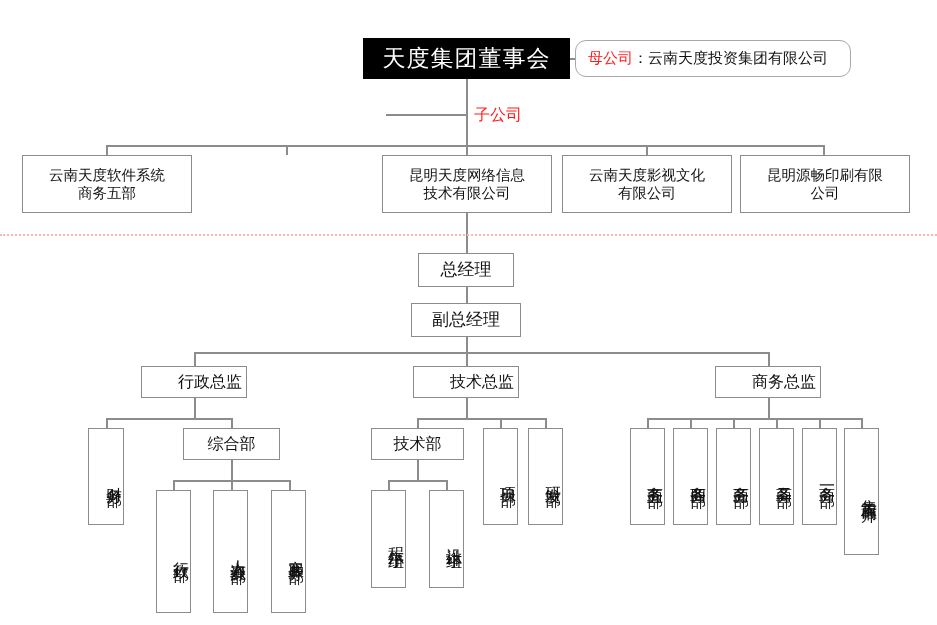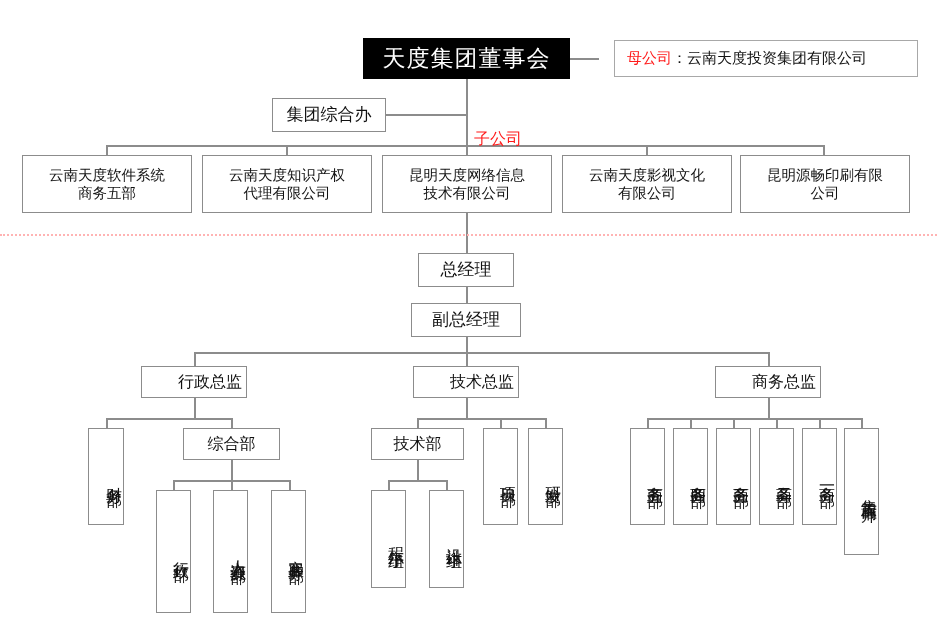--- a/index.html
+++ b/index.html
@@ -81,42 +81,39 @@
 </style>
 </head>
 <body>
 
 <div id="stage">
 
   <div class="box root" style="left:363px;top:38px;width:207px;height:41px;">天度集团董事会</div>
 
   <div class="ln lnh" style="left:570px;top:58px;width:29px;"></div>
 
-  <div class="box legend" style="left:614px;top:40px;width:304px;height:37px;">
+  <div class="box legend" style="left:575px;top:40px;width:276px;height:37px;border-radius:11px;">
     <span class="red">母公司</span><span>：</span><span>云南天度投资集团有限公司</span>
   </div>
 
   <div class="ln lnv" style="left:466px;top:79px;height:67px;"></div>
 
-  <div class="box mid" style="left:272px;top:98px;width:114px;height:34px;">集团综合办</div>
   <div class="ln lnh" style="left:386px;top:114px;width:81px;"></div>
 
-  <div class="plain red" style="left:474px;top:105px;margin-top:24px;">子公司</div>
+  <div class="plain red" style="left:474px;top:105px;">子公司</div>
 
   <div class="ln lnh" style="left:106px;top:145px;width:717px;"></div>
   <div class="ln lnv" style="left:106px;top:145px;height:10px;"></div>
   <div class="ln lnv" style="left:286px;top:145px;height:10px;"></div>
   <div class="ln lnv" style="left:466px;top:145px;height:10px;"></div>
   <div class="ln lnv" style="left:646px;top:145px;height:10px;"></div>
   <div class="ln lnv" style="left:823px;top:145px;height:10px;"></div>
 
   <div class="box sub" style="left:22px;top:155px;width:170px;height:58px;">云南天度软件系统
 商务五部</div>
-  <div class="box sub" style="left:202px;top:155px;width:170px;height:58px;">云南天度知识产权
-代理有限公司</div>
   <div class="box sub" style="left:382px;top:155px;width:170px;height:58px;">昆明天度网络信息
 技术有限公司</div>
   <div class="box sub" style="left:562px;top:155px;width:170px;height:58px;">云南天度影视文化
 有限公司</div>
   <div class="box sub" style="left:740px;top:155px;width:170px;height:58px;">昆明源畅印刷有限
 公司</div>
 
   <div class="ln lnv" style="left:466px;top:213px;height:40px;"></div>
 
   <div class="sep" style="top:234px;"></div>

